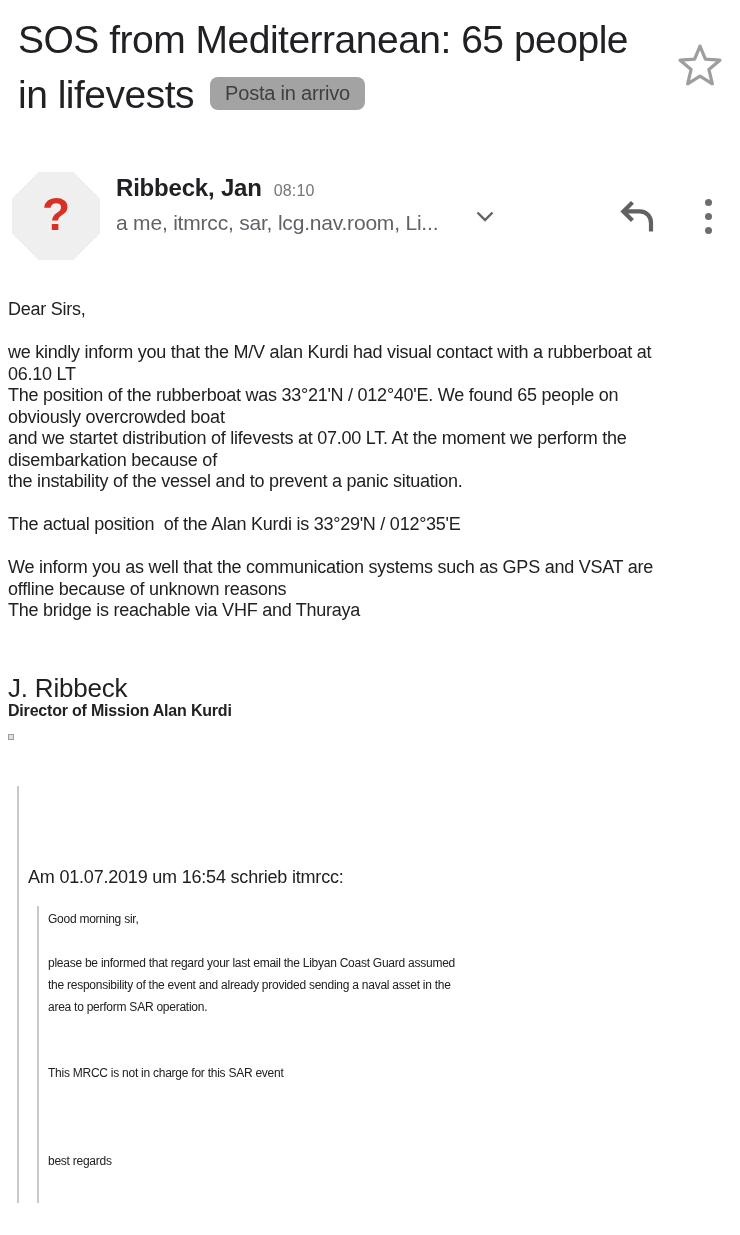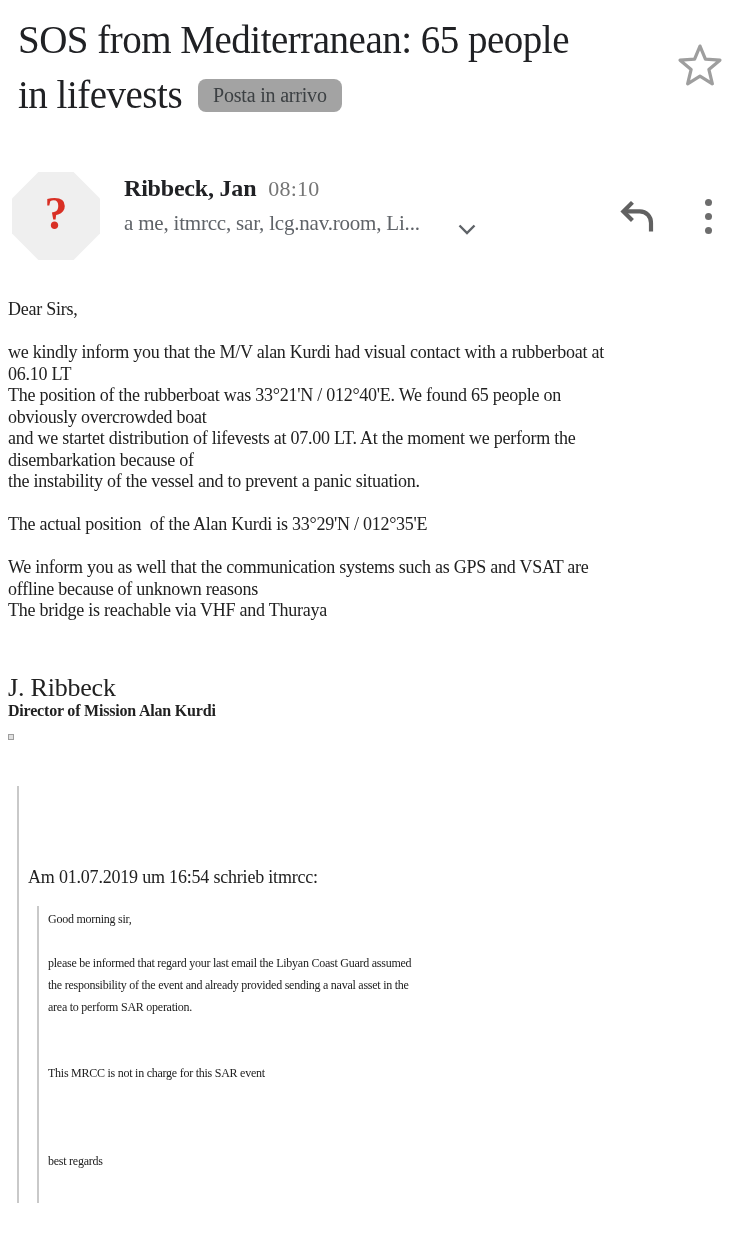--- a/index.html
+++ b/index.html
@@ -3,21 +3,21 @@
 <meta charset="utf-8">
 <style>
   * { box-sizing: border-box; margin: 0; padding: 0; }
   html, body { background: #ffffff; }
   .page {
     position: relative;
     width: 740px;
     height: 1235px;
     overflow: hidden;
     background: #ffffff;
-    font-family: Liberation Serif, serif;
+    font-family: Liberation Sans, sans-serif;
     color: #202124;
     border-radius: 6px;
   }
 
   
   .header {
     position: relative;
     padding: 12px 90px 0 18px;
   }
   .subject {
@@ -67,38 +67,38 @@
     display: flex; align-items: center; justify-content: center;
     cursor: pointer;
   }
   .avatar-glyph {
     color: #d93025;
     font-size: 46px;
     font-weight: 700;
     line-height: 1;
     padding-bottom: 4px;
   }
-  .sender-meta { margin-left: 24px; padding-top: 1px; min-width: 0; }
+  .sender-meta { margin-left: 16px; padding-top: 1px; min-width: 0; }
   .name-row { display: flex; align-items: baseline; }
   .sender-name {
     font-size: 24px;
     font-weight: 700;
     letter-spacing: -0.2px;
     color: #202124;
     line-height: 30px;
   }
   .time {
     margin-left: 12px;
-    font-size: 22px;
+    font-size: 16px;
     color: #757575;
     letter-spacing: 0.2px;
   }
   .recip-row {
     display: flex;
-    align-items: flex-end;
+    align-items: flex-start;
     margin-top: 7px;
     cursor: pointer;
     gap: 21px;
   }
   .recipients {
     font-size: 21px;
     letter-spacing: -0.2px;
     color: #5f6368;
     line-height: 26px;
     white-space: nowrap;

